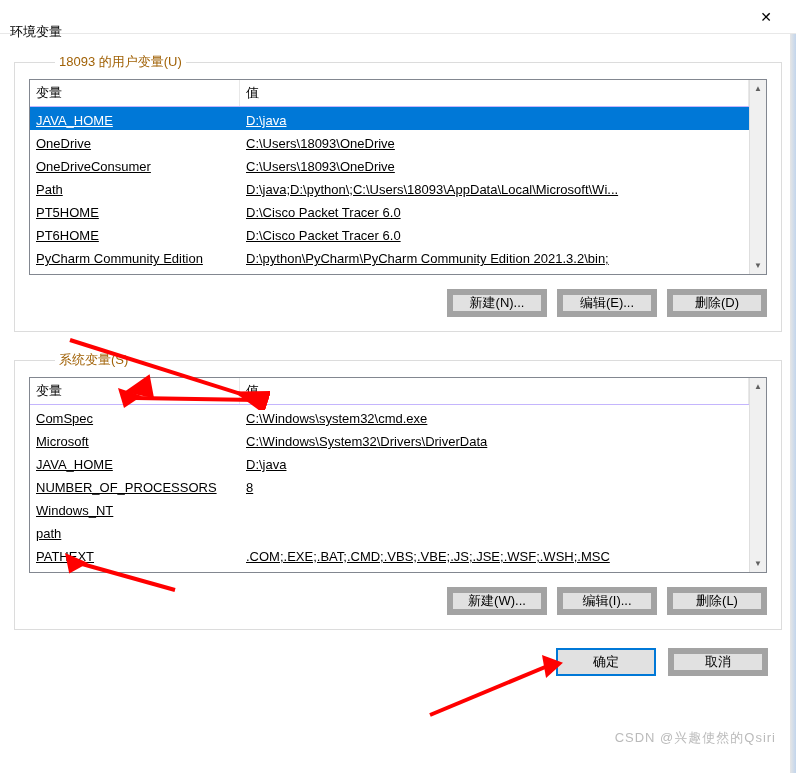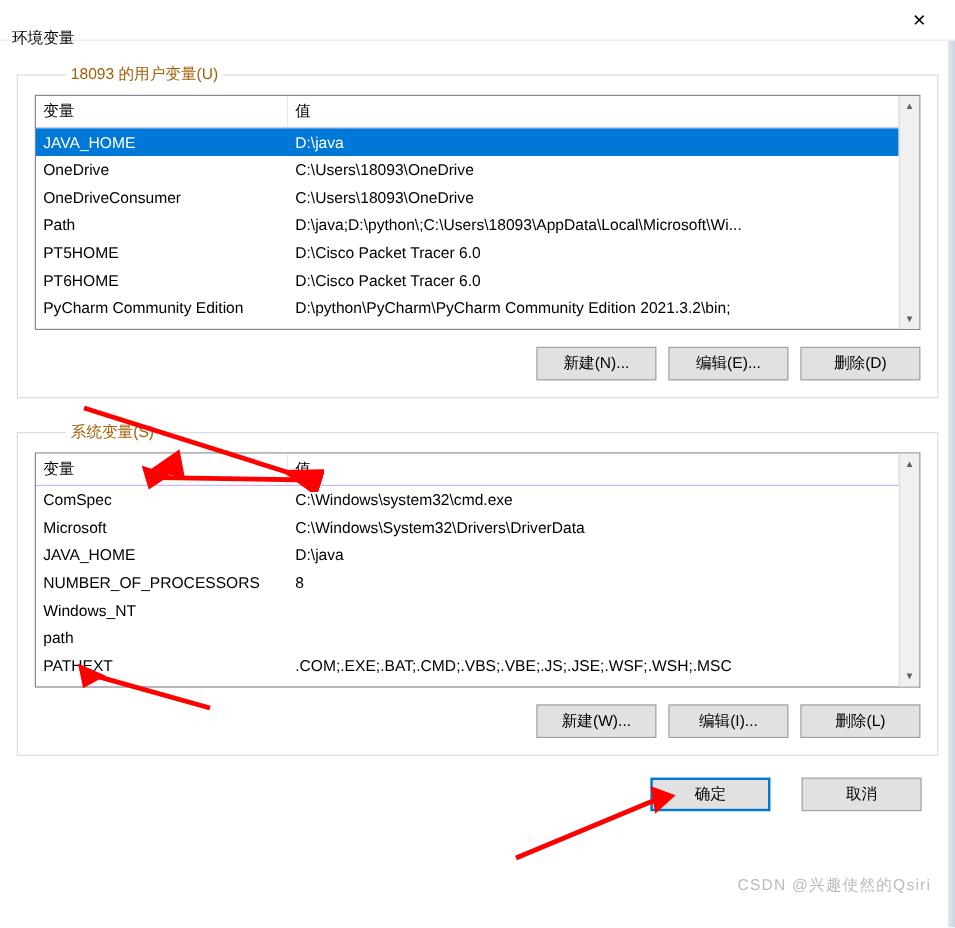--- a/index.html
+++ b/index.html
@@ -73,59 +73,60 @@
       padding: 4px 6px;
       color: #000;
       border-right: 1px solid #e8e8e8;
     }
     .col-var { width: 210px; flex-shrink: 0; }
     .col-val { flex: 1; }
     .table-rows .row {
       display: flex;
       padding: 0;
       height: 23px;
-      align-items: center;
+      align-items: flex-end;
       color: #000;
       white-space: nowrap;
       overflow: hidden;
+      text-decoration: underline;
     }
     .table-rows .row .cell {
       padding: 2px 6px;
       overflow: hidden;
       text-overflow: ellipsis;
     }
     .row.selected {
       background: #0078d7;
       color: #fff;
     }
     .btn-row {
       display: flex;
       justify-content: flex-end;
       gap: 10px;
       margin-top: 14px;
     }
     .btn {
       min-width: 100px;
       height: 28px;
-      border: 1px solid #a3a3a3;
+      border: 6px solid #a3a3a3;
       background: #e1e1e1;
       display: flex;
       align-items: center;
       justify-content: center;
       font-size: 13px;
       color: #000;
       padding: 0 10px;
     }
     .btn.default {
       border: 2px solid #0078d7;
     }
     .footer {
       display: flex;
       justify-content: flex-end;
-      gap: 26px;
+      gap: 12px;
       padding: 18px 28px 10px 17px;
     }
     .arrow {
       position: absolute;
       pointer-events: none;
     }
     .watermark {
       position: absolute;
       right: 20px;
       bottom: 26px;

